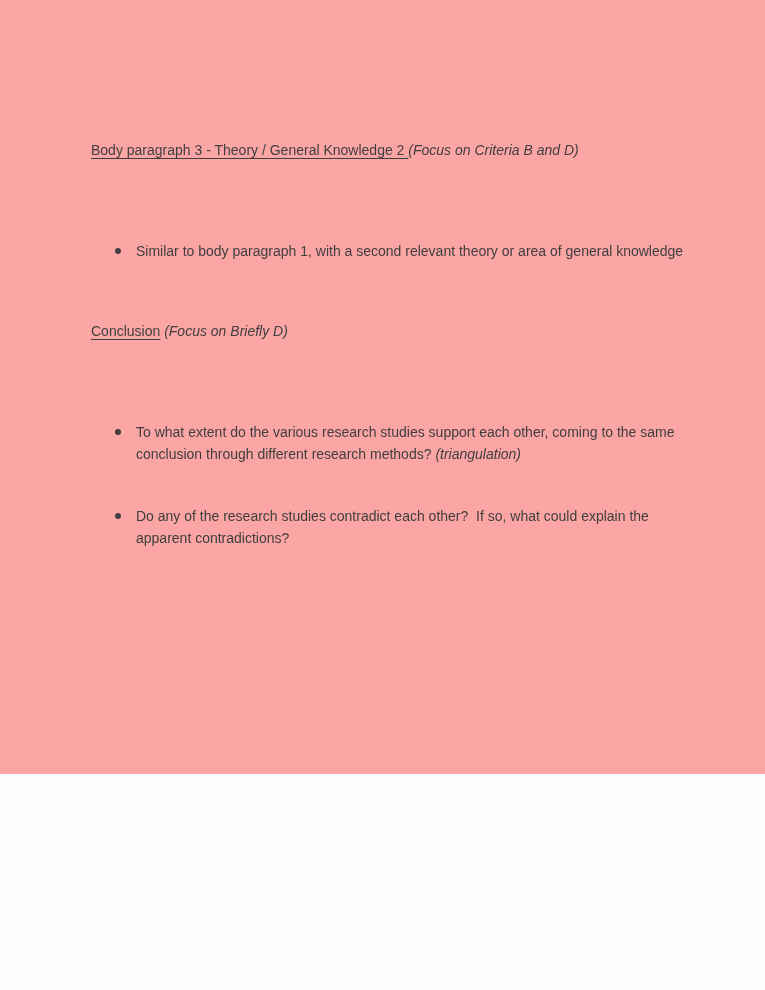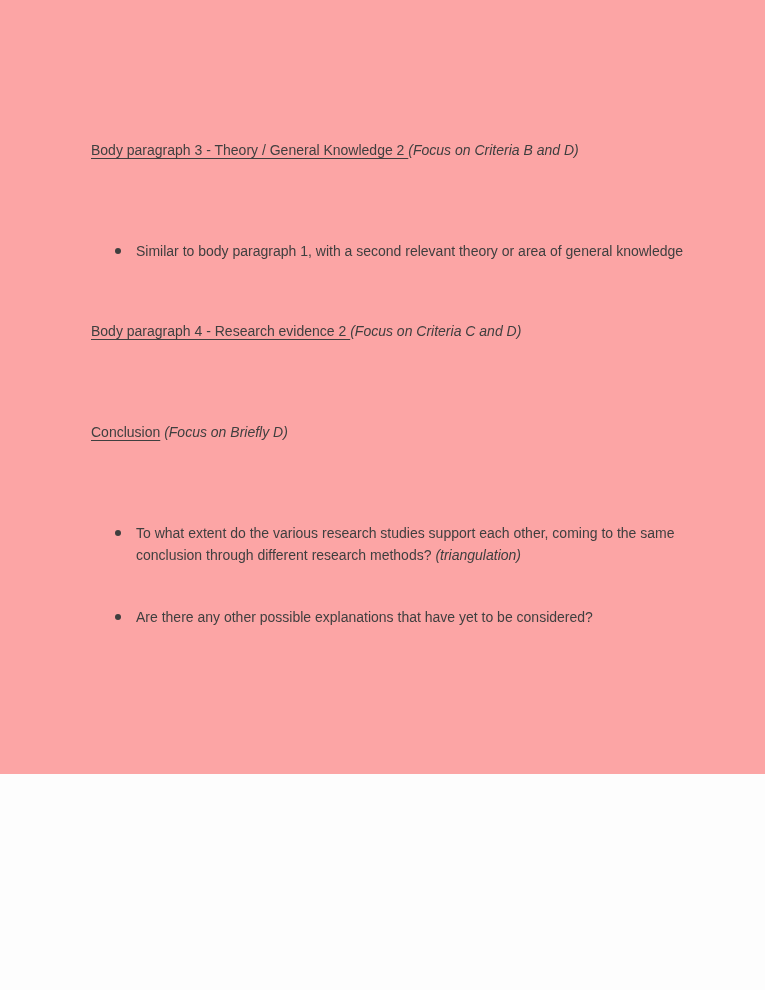--- a/index.html
+++ b/index.html
@@ -77,24 +77,23 @@
 <div class="doc-page">
 
   <div class="doc-section">
     <h2 class="section-heading"><span class="heading-underlined">Body paragraph 3 - Theory / General Knowledge 2 </span><span class="heading-italic">(Focus on Criteria B and D)</span></h2>
     <ul class="bullet-list">
       <li><span class="bullet-dot"></span><span>Similar to body paragraph 1, with a second relevant theory or area of general knowledge</span><span class="bullet-italic"></span></li>
     </ul>
   </div>
 
   <div class="doc-section">
-    <h2 class="section-heading"><span class="heading-underlined">Body paragraph 4 - Research evidence 2 </span><span class="heading-italic">(Focus on Criteria C and D)</span></h2>
   </div>
 
   <div class="doc-section">
     <h2 class="section-heading"><span class="heading-underlined">Conclusion</span><span class="heading-italic"> (Focus on Briefly D)</span></h2>
     <ul class="bullet-list">
       <li><span class="bullet-dot"></span><span>To what extent do the various research studies support each other, coming to the same conclusion through different research methods? </span><span class="bullet-italic">(triangulation)</span></li>
-      <li><span class="bullet-dot"></span><span>Are there any other possible explanations that have yet to be considered?</span><span class="bullet-italic"></span></li>
+      <li><span class="bullet-dot"></span><span>Do any of the research studies contradict each other?  If so, what could explain the apparent contradictions?</span><span class="bullet-italic"></span></li>
     </ul>
   </div>
 
 </div>
 
 </body></html>

